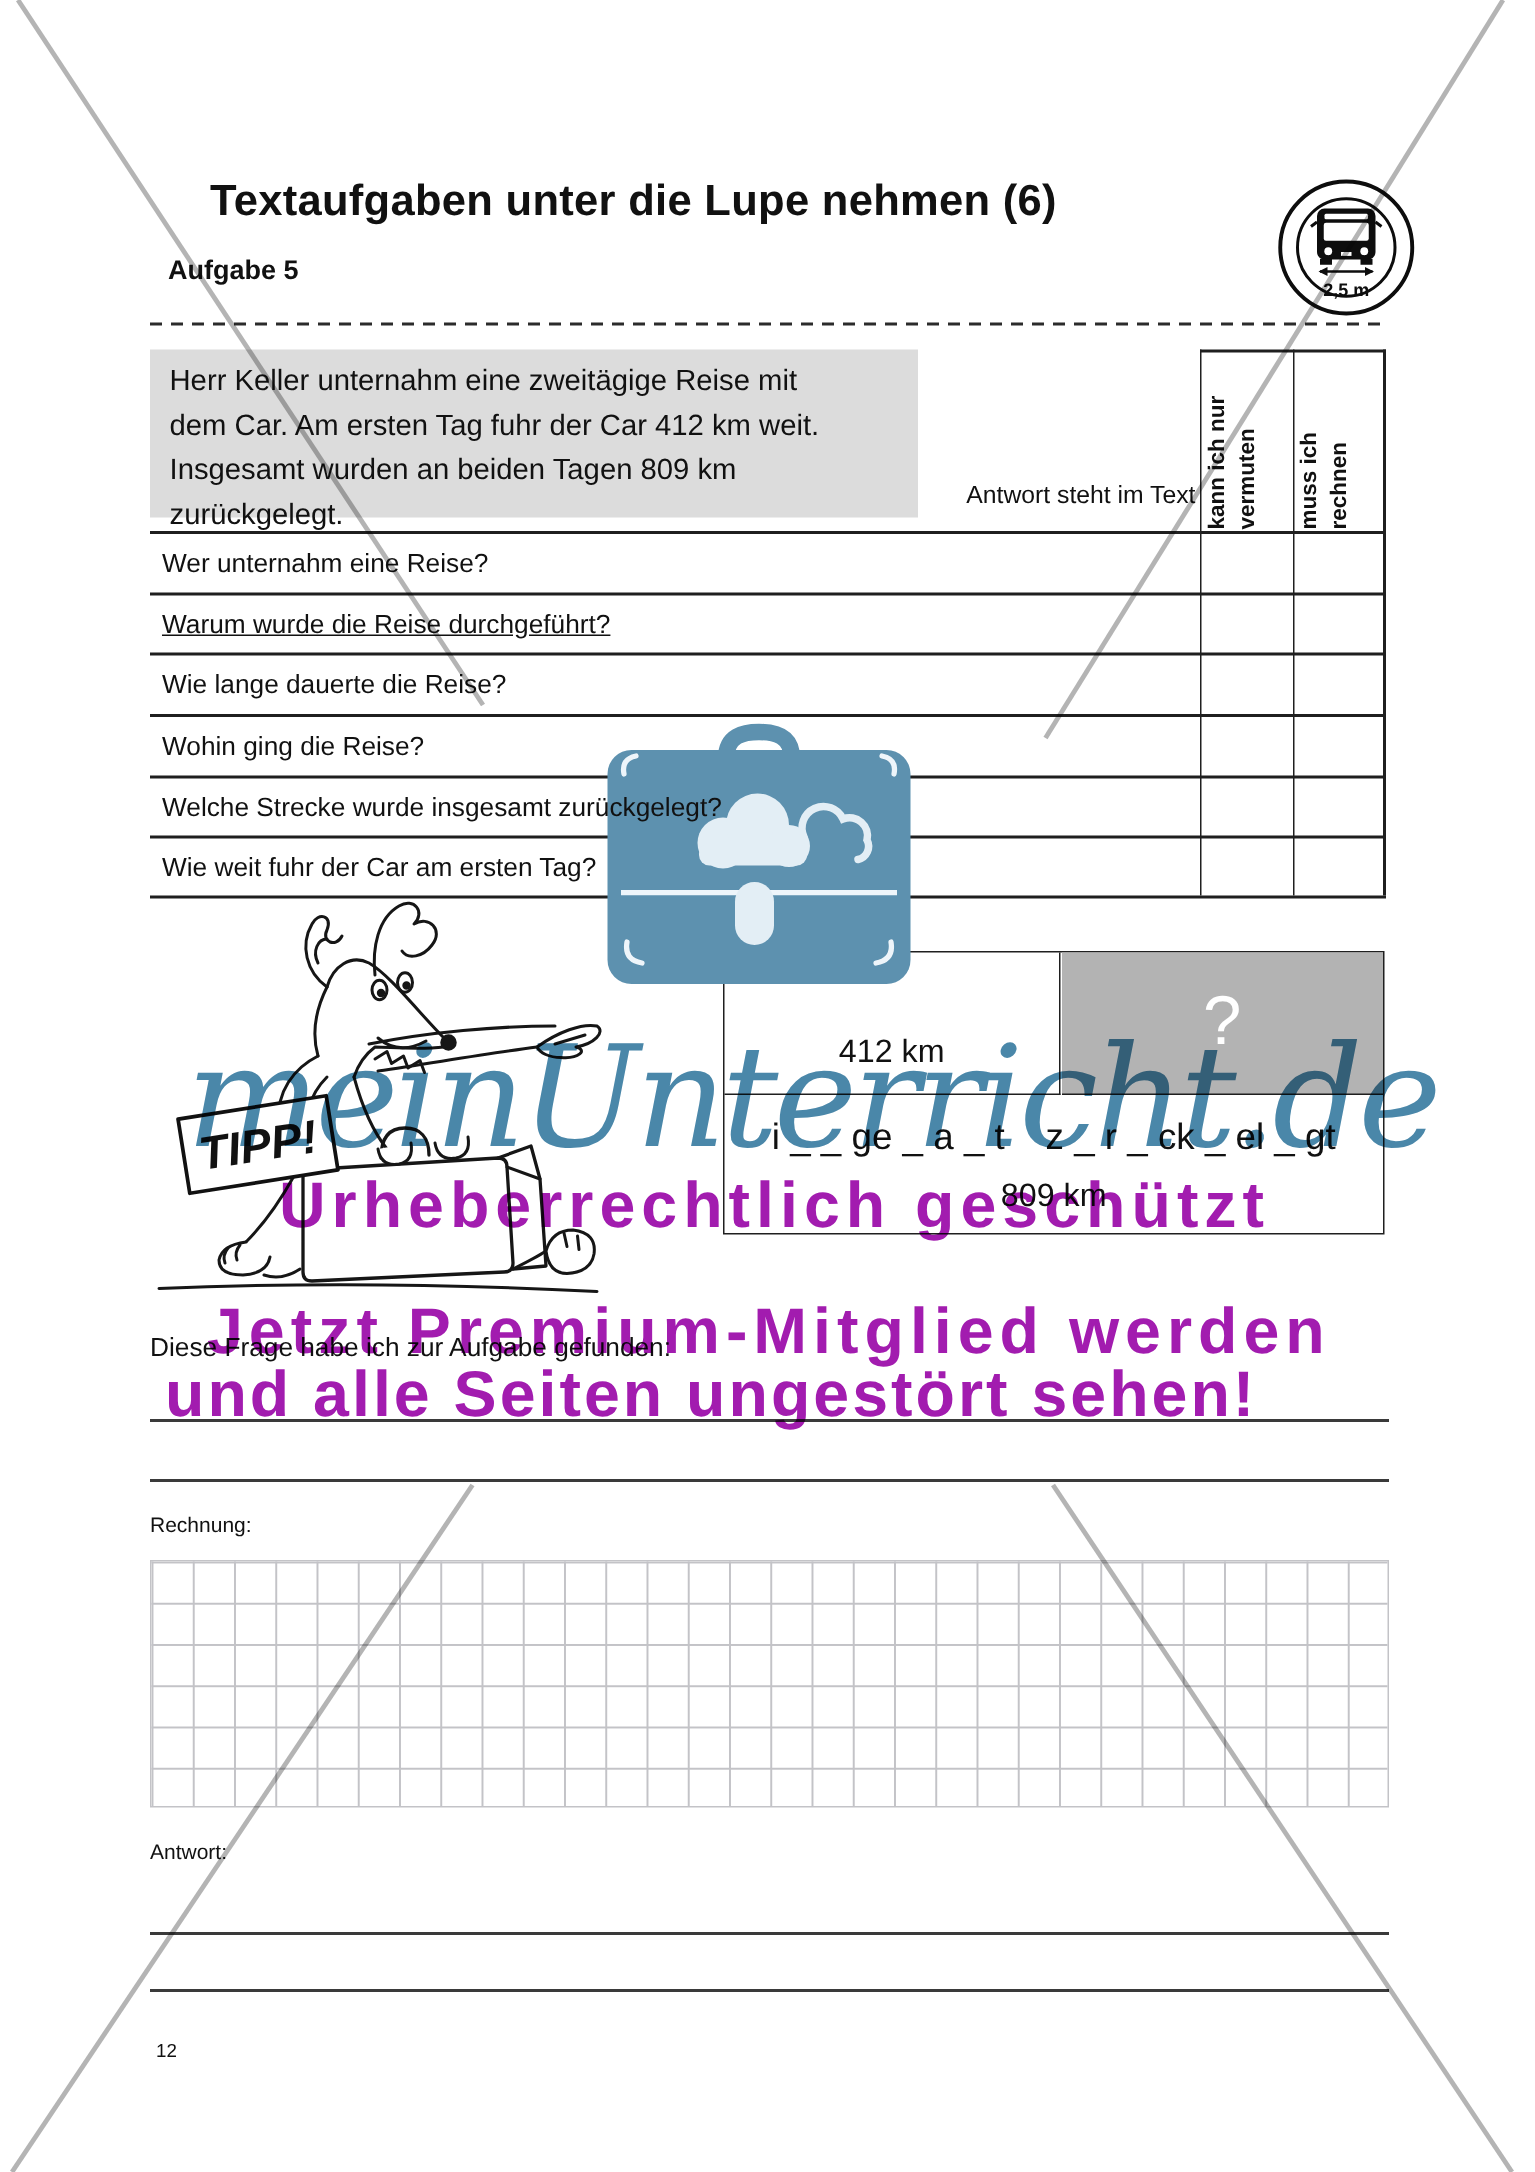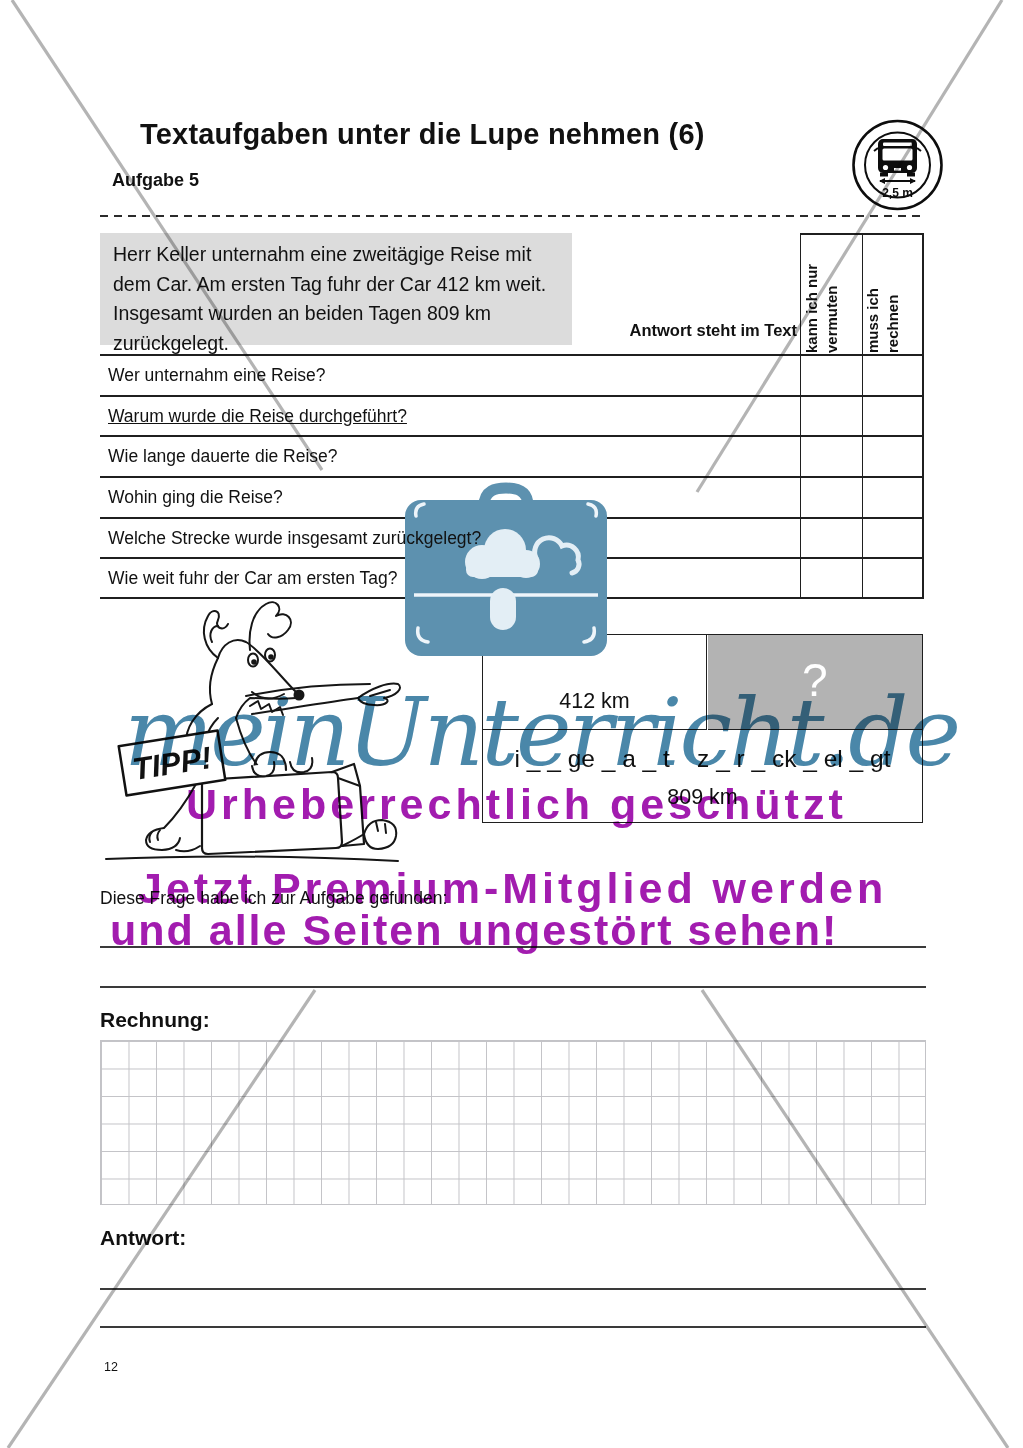--- a/index.html
+++ b/index.html
@@ -6,44 +6,44 @@
   .page{position:relative;width:1023px;height:1448px;background:#fff;overflow:hidden;
         font-family:"Liberation Sans",sans-serif;color:#111;}
   .abs{position:absolute;}
   .b{font-weight:bold;}
   
   .title{left:112px;top:118px;font-size:29px;font-weight:bold;letter-spacing:.2px;margin-left:28px;}
   .task{left:112px;top:170px;font-size:18px;font-weight:bold;}
   .dashes{left:100px;top:215px;width:823px;height:2px;
           background:repeating-linear-gradient(90deg,#2b2b2b 0 8px,transparent 8px 14px);}
   
-  .graybox{left:100px;top:233px;width:472px;height:112px;background:#dcdcdc;}
+  .graybox{left:100px;top:233px;width:512px;height:112px;background:#dcdcdc;}
   .graybox .txt{position:absolute;left:13px;top:7px;width:446px;
                 font-size:19.5px;line-height:29.5px;}
-  .colhdr{left:500px;top:321px;width:297px;text-align:right;font-size:16.5px;font-weight:bold;}
+  .colhdr{left:500px;top:321px;width:297px;text-align:right;font-size:16.5px;font-weight:normal;}
   
   .vline,.hline{background:#1f1f1f;}
   .rot{width:120px;height:58px;transform:rotate(-90deg);font-size:15px;font-weight:bold;
        line-height:20px;text-align:left;}
   .qrow{left:108px;font-size:17.5px;z-index:3;}
   
   .ftable{left:482px;top:634px;width:441px;height:189px;border:1.6px solid #1f1f1f;box-sizing:border-box;}
   .fcell{position:absolute;white-space:pre;text-align:center;}
   .ftop-left{left:0;top:0;width:223px;height:94px;border-right:1.6px solid #1f1f1f;
              border-bottom:1.6px solid #1f1f1f;}
   .ftop-right{left:224.6px;top:0;right:0;height:94px;background:#b3b3b3;
               border-bottom:1.6px solid #1f1f1f;position:absolute;}
   .fbottom{left:0;top:95.6px;right:0;bottom:0;position:absolute;}
   .fl1{position:absolute;left:0;right:0;top:14px;font-size:24.5px;white-space:pre;text-align:center;}
   .fl2{position:absolute;left:0;right:0;top:54px;font-size:21.5px;text-align:center;}
   .qmark{position:absolute;left:0;right:0;top:18px;text-align:center;font-size:46px;color:#fff;}
   
   .prompt{left:100px;font-size:17.5px;font-weight:normal;}
   .wline{height:1.6px;background:#3a3a3a;left:100px;width:826px;}
-  .label18{left:100px;font-size:21px;font-weight:bold;}
+  .label18{left:100px;font-size:14px;font-weight:normal;}
   .grid{left:100px;top:1040px;width:826px;height:165px;border:1px solid #c3c3c7;box-sizing:border-box;
         background-image:linear-gradient(90deg,#c3c3c7 1px,transparent 1px),
                          linear-gradient(#c3c3c7 1px,transparent 1px);
         background-size:27.5px 27.5px;}
   
   .pgnum{left:104px;top:1360px;font-size:12.5px;}
   .imprint{left:400px;top:1360px;width:526px;text-align:right;font-size:12.5px;}
   .imprint .it{font-style:italic;}
   
   .wm{mix-blend-mode:multiply;pointer-events:none;}

